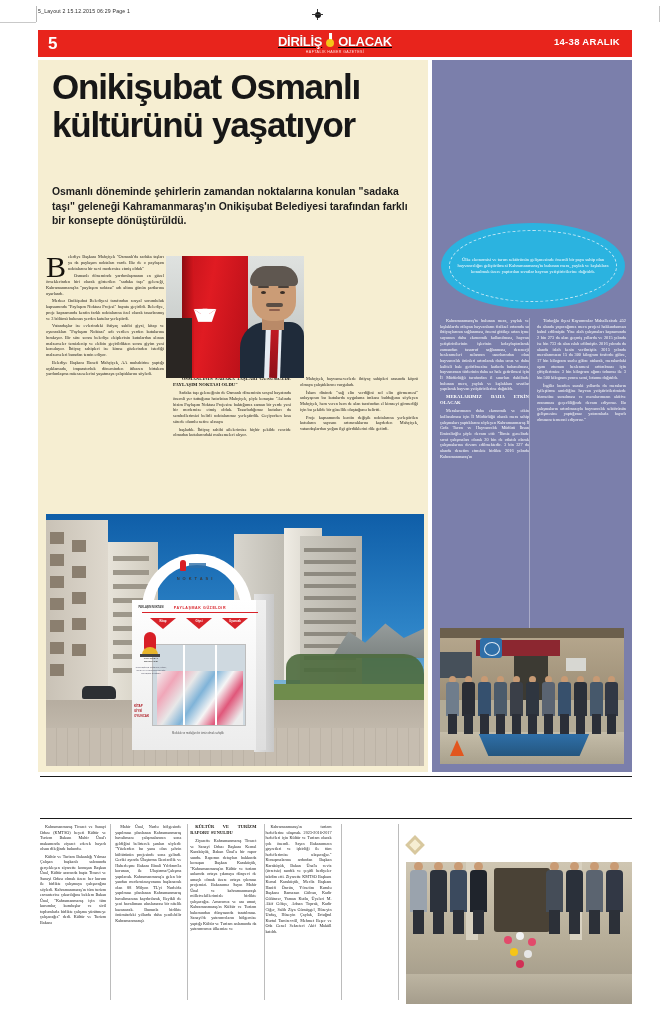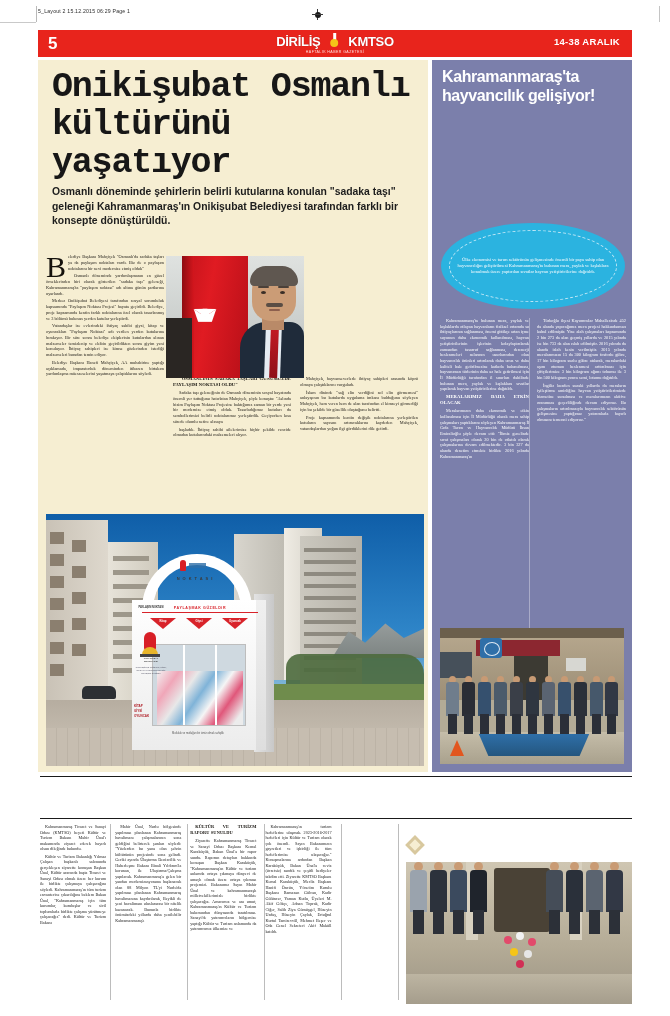--- a/index.html
+++ b/index.html
@@ -31,21 +31,21 @@
     position:absolute; left:38px; top:30px; width:594px; height:27px;
     background:#e8241c;
   }
   .folio {
     position:absolute; left:10px; top:4px;
     font-family:"Liberation Sans", sans-serif; font-weight:bold;
     font-size:17px; color:#ffffff; line-height:19px;
   }
   .logo-wrap{
     position:absolute; left:50%; top:3px; transform:translateX(-50%);
-    display:flex; align-items:center; gap:8px;
+    display:flex; align-items:center; gap:2px;text-decoration:underline;
   }
   .logo-word{
     font-family:"Liberation Sans", sans-serif; font-weight:bold;
     font-size:13px; color:#ffffff; letter-spacing:-0.3px;
     text-shadow: 0 0 1px rgba(0,0,0,.35);
   }
   .logo-emblem{
     width:12px;height:16px;position:relative;
   }
   .logo-emblem .bulb{
@@ -67,21 +67,21 @@
   }
 
   
   .story-main {
     position:absolute; left:38px; top:60px; width:390px; height:712px;
     background:#f6eed2;
     padding:0;
   }
   .kicker-head {
     position:absolute; left:14px; top:8px; width:364px;
-    font-family:Liberation Mono, monospace; font-weight:bold;
+    font-family:Liberation Sans, sans-serif; font-weight:bold;
     font-size:35px; line-height:38px; color:#171717;
     letter-spacing:-1.2px; word-spacing:1px;
   }
   .deck {
     position:absolute; left:14px; top:125px; width:368px;
     font-family:"Liberation Sans", sans-serif; font-weight:bold;
     font-size:10.4px; line-height:14.6px; color:#1d1d1d;
   }
   
   .cols3 {
@@ -334,29 +334,29 @@
   <div class="right-rule"></div>
 
   <div class="masthead">
     <div class="folio">5</div>
     <div class="logo-wrap">
       <span class="logo-word">DİRİLİŞ</span>
       <span class="logo-emblem">
         <span class="stem"></span>
           <span class="bulb"></span>
       </span>
-      <span class="logo-word">KMTSO</span>
+      <span class="logo-word">OLACAK</span>
       <span class="logo-sub">HAFTALIK HABER GAZETESİ</span>
     </div>
     <div class="date-label">14-38 ARALIK</div>
   </div>
 
   <div class="story-main">
     <div class="kicker-head">Onikişubat Osmanlı kültürünü yaşatıyor</div>
-    <div class="deck">Osmanlı döneminde şehirlerin belirli kutularına konulan "sadaka taşı" geleneği Kahramanmaraş'ın Onikişubat Belediyesi tarafından farklı bir konsepte dönüştürüldü.</div>
+    <div class="deck">Osmanlı döneminde şehirlerin zamandan noktalarına konulan "sadaka taşı" geleneği Kahramanmaraş'ın Onikişubat Belediyesi tarafından farklı bir konsepte dönüştürüldü.</div>
 
     <div class="cols3">
       <div class="col">
         <p class="dropcap-para noind"><span class="dropcap">B</span><span>elediye Başkanı Mahçiçek "Osmanlı'da sadaka taşları ya da paylaşım noktaları vardı. Biz de o paylaşım noktalarını bir nevi modernize etmiş olduk"</span></p>
         <p>Osmanlı döneminde yardımlaşmanın en güzel örneklerinden biri olarak gösterilen "sadaka taşı" geleneği, Kahramanmaraş'ta "paylaşım noktası" adı altına günün şartlarına uyarlandı.</p>
         <p>Merkez Onikişubat Belediyesi tarafından sosyal sorumluluk kapsamında "Paylaşım Noktası Projesi" hayata geçirildi. Belediye, proje kapsamında kentin farklı noktalarına özel olarak tasarlanmış ve 3 bölümü bulunan yerden kutular yerleştirdi.</p>
         <p>Vatandaşlar ise evlerindeki ihtiyaç sahibi giysi, kitap ve oyuncakları "Paylaşım Noktası" adı verilen yerden kutularına bırakıyor. Bir süre sonra belediye ekiplerinin kutulardan alınan malzemeler temizlenip ve ekibin geçirildikten sonra giyim yeni konuluyor. İhtiyaç sahipleri ise kimse gözlerinden istediği malzemeleri buradan temin ediyor.</p>
         <p>Belediye Başkanı Hanefi Mahçiçek, AA muhabirine yaptığı açıklamada, imparatorluk döneminden itibaren birtakım yardımlaşma müesseselerini yaşatmaya çalıştıklarını söyledi.</p>
       </div>
       <div class="col">
@@ -480,21 +480,20 @@
       <div class="k-list">
         <div>KİTAP</div>
         <div>GİYSİ</div>
         <div>OYUNCAK</div>
       </div>
       <div class="k-foot">Mutluluk ve mutluğun bir ömür olmak sahiplik</div>
     </div>
   </div>
 
   <div class="story-side">
-    <div class="side-head">Kahramanmaraş'ta hayvancılık gelişiyor!</div>
     <div class="oval">
       <div class="oval-inner">
         <div class="oval-txt">Ülke ekonomisi ve tarım sektörünün gelişmesinde önemli bir paya sahip olan hayvancılığın geliştirilmesi Kahramanmaraş'ta bulunan mera, yaylak ve kışlaklara konulmak üzere yaptırılan sıvatlar hayvan yetiştiricilerine dağıtıldı.</div>
       </div>
     </div>
     <div class="side-cols">
       <div class="scol">
         <p>Kahramanmaraş'ta bulunan mera, yaylak ve kışlaklarda otlayan hayvanların fiziksel ortamda su ihtiyaçlarının sağlanması, önemi gittikçe artan içme suyunun daha ekonomik kullanılması, hayvan yetiştiricilerinin işlerinin kolaylaştırılarak zamandan tasarruf sağlanması, derenerji beslenmeleri sularının usurlarından olan hayvancılık ürünleri artırılarak daha ucuz ve daha kaliteli hale getirilmesine katkıda bulunulması, hayvanımızı türlerinin daha az hale getirilmesi için İl Müdürlüğü tarafından il sınırları dahilinde bulunan mera, yaylak ve kışlaklara sıvatlar yapılarak hayvan yetiştiricilerine dağıtıldı.</p>
         <p class="subhead-sm">MERALARIMIZ DAHA ETKİN OLACAK</p>
         <p>Meralarımızın daha ekonomik ve etkin kullanılması için İl Müdürlüğü olarak mera sahip çalışmaları yaptıklarını söyleyen Kahramanmaraş İl Gıda Tarım ve Hayvancılık Müdürü İhsan Emiralioğlu şöyle devam etti: "İlimiz genelinde sıvat çalışmaları olarak 20 bin de otlatılı olarak çalışmalarına devam edilmektedir. 3 bin 327 da alanda denetim etmekte birlikte 2016 yılında Kahramanmaraş'ın</p>

